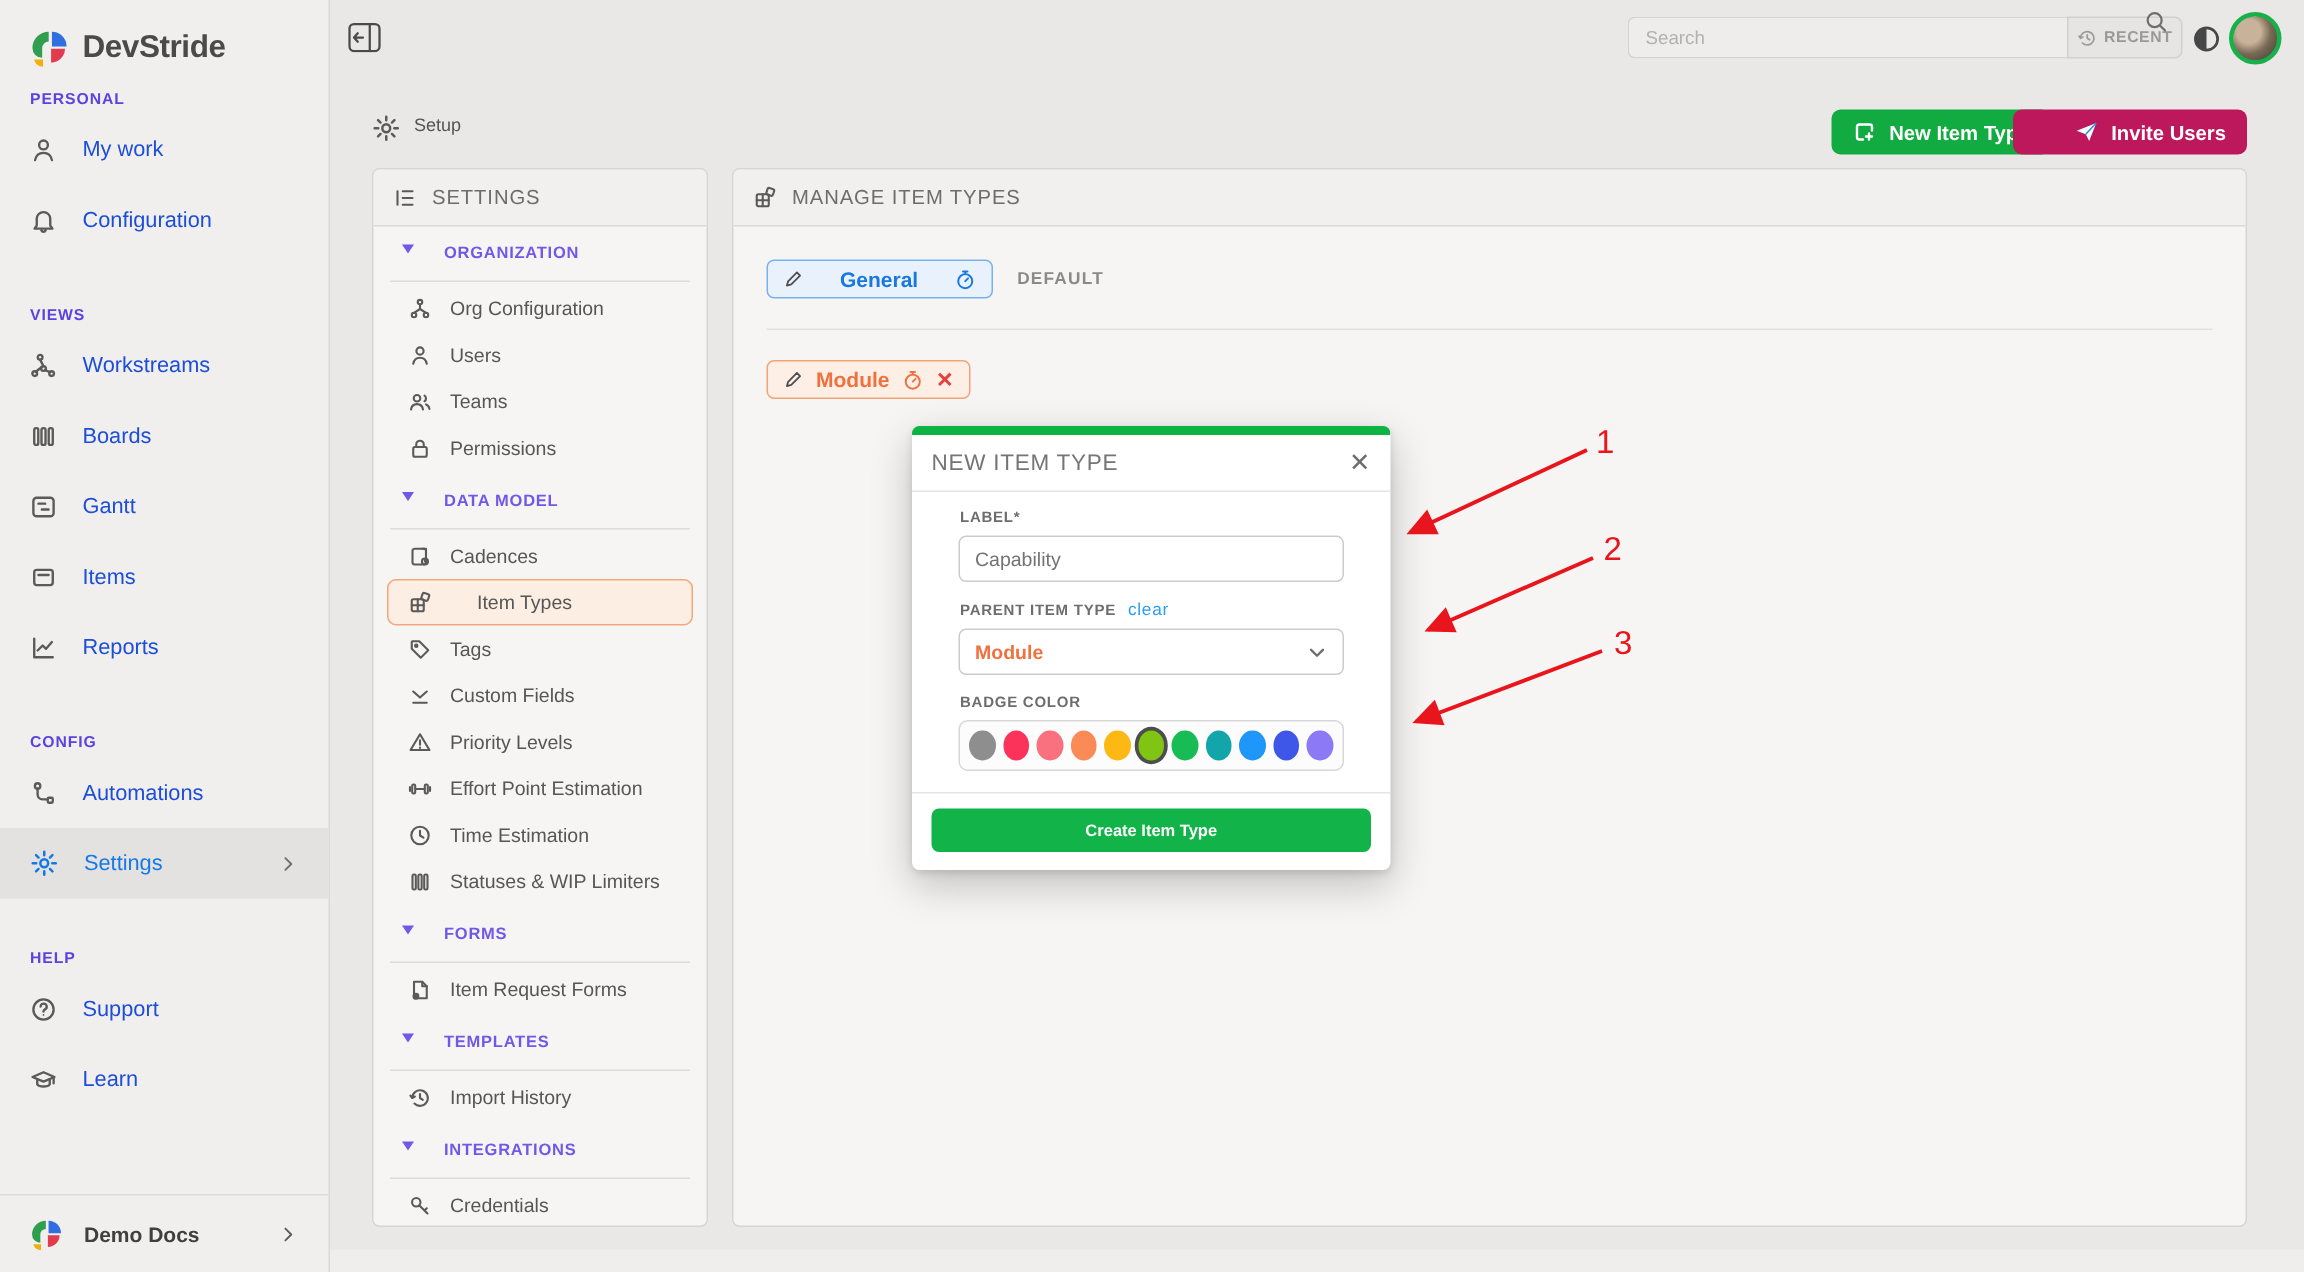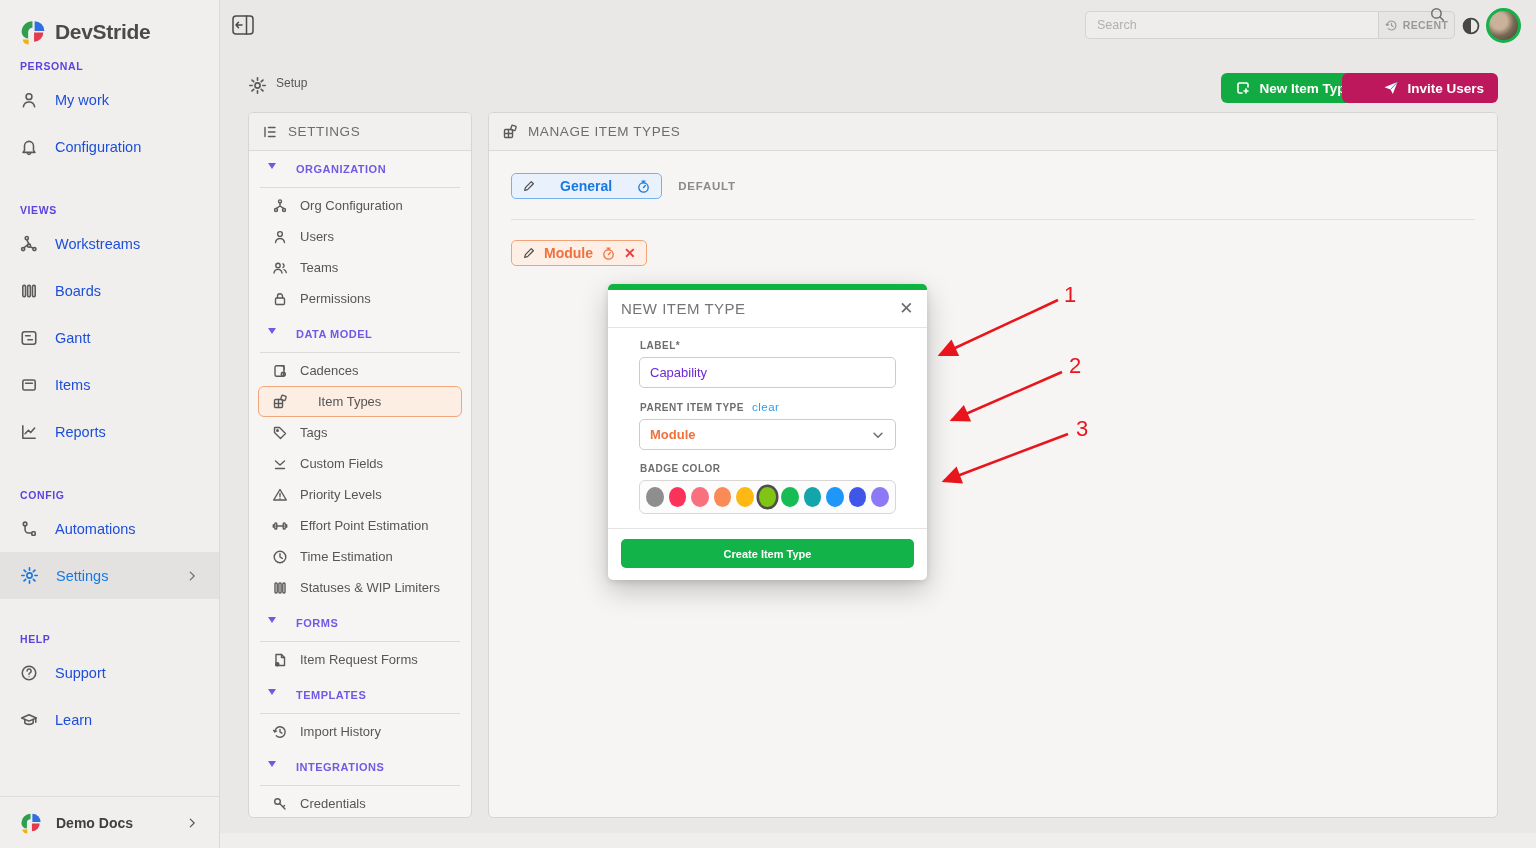--- a/index.html
+++ b/index.html
@@ -66,21 +66,21 @@
   .type-divider { border-bottom:1px solid #e2e0df; margin:20px 0; }
   .badge .x { color:#e84040; font-size:14px; font-weight:bold; line-height:1; cursor:pointer; }
 
   
   .modal { position:absolute; left:608px; top:284px; width:319px; background:#fff; border-radius:5px; box-shadow:0 10px 28px rgba(0,0,0,.22), 0 2px 6px rgba(0,0,0,.12); z-index:10; border-top:6px solid #0eb441; }
   .modal-header { height:38px; display:flex; align-items:center; justify-content:space-between; padding:0 13px; border-bottom:1px solid #e4e4e4; color:#757575; font-size:15px; letter-spacing:.5px; }
   .modal-close { color:#6d6d6d; font-size:17px; cursor:pointer; }
   .modal-body { padding:12px 31px 14px; }
   .field-label { font-size:10px; font-weight:bold; color:#6d6d6d; letter-spacing:.5px; margin:0 0 6px 1px; display:flex; gap:8px; align-items:baseline; }
   .clear-link { color:#2a9df4; font-weight:normal; font-size:11.5px; text-transform:none; cursor:pointer; }
-  .text-input { width:100%; height:31px; border:1px solid #cbcbcb; border-radius:5px; padding:0 10px; font-size:13px; color:#6d28d9; font-family:"Liberation Sans",sans-serif; outline:none; }
+  .text-input { width:100%; height:31px; border:1px solid #cbcbcb; border-radius:5px; padding:0 10px; font-size:13px; color:#737373; font-family:"Liberation Sans",sans-serif; outline:none; }
   .fgroup { margin-bottom:13px; }
   .select { height:31px; border:1px solid #cbcbcb; border-radius:5px; display:flex; align-items:center; justify-content:space-between; padding:0 10px; color:#f0713d; font-weight:bold; font-size:13px; cursor:pointer; background:#fff; }
   .swatch-box { border:1px solid #d9d7d6; border-radius:6px; background:#fcfcfc; display:flex; align-items:center; gap:5px; padding:6px 6px; }
   .swatch { width:20px; height:20px; border-radius:50%; cursor:pointer; }
   .swatch.selected { box-shadow:0 0 0 2.5px #4d4d4d; }
   .modal-footer { border-top:1px solid #e4e4e4; padding:10px 13px 12px; }
   .btn-create { width:100%; height:29px; background:#12b348; border:none; border-radius:5px; color:#fff; font-size:11px; font-weight:bold; cursor:pointer; font-family:"Liberation Sans",sans-serif; }
 
   
   .anno { position:absolute; left:0; top:0; width:1536px; height:848px; z-index:20; pointer-events:none; }

